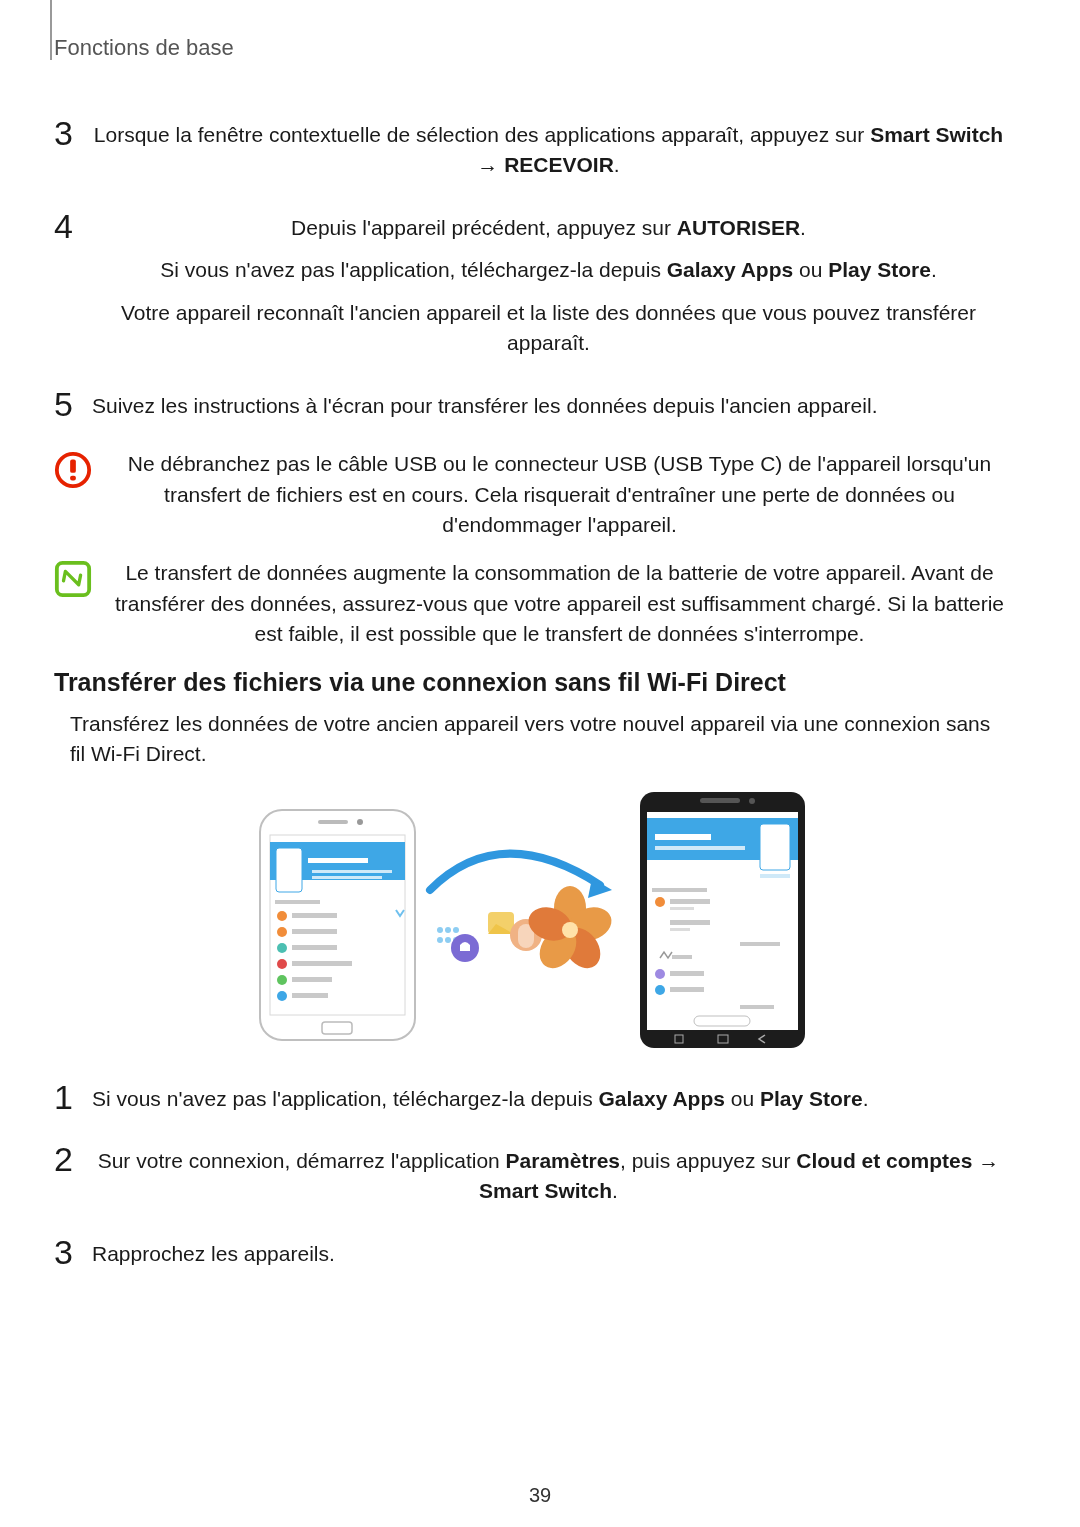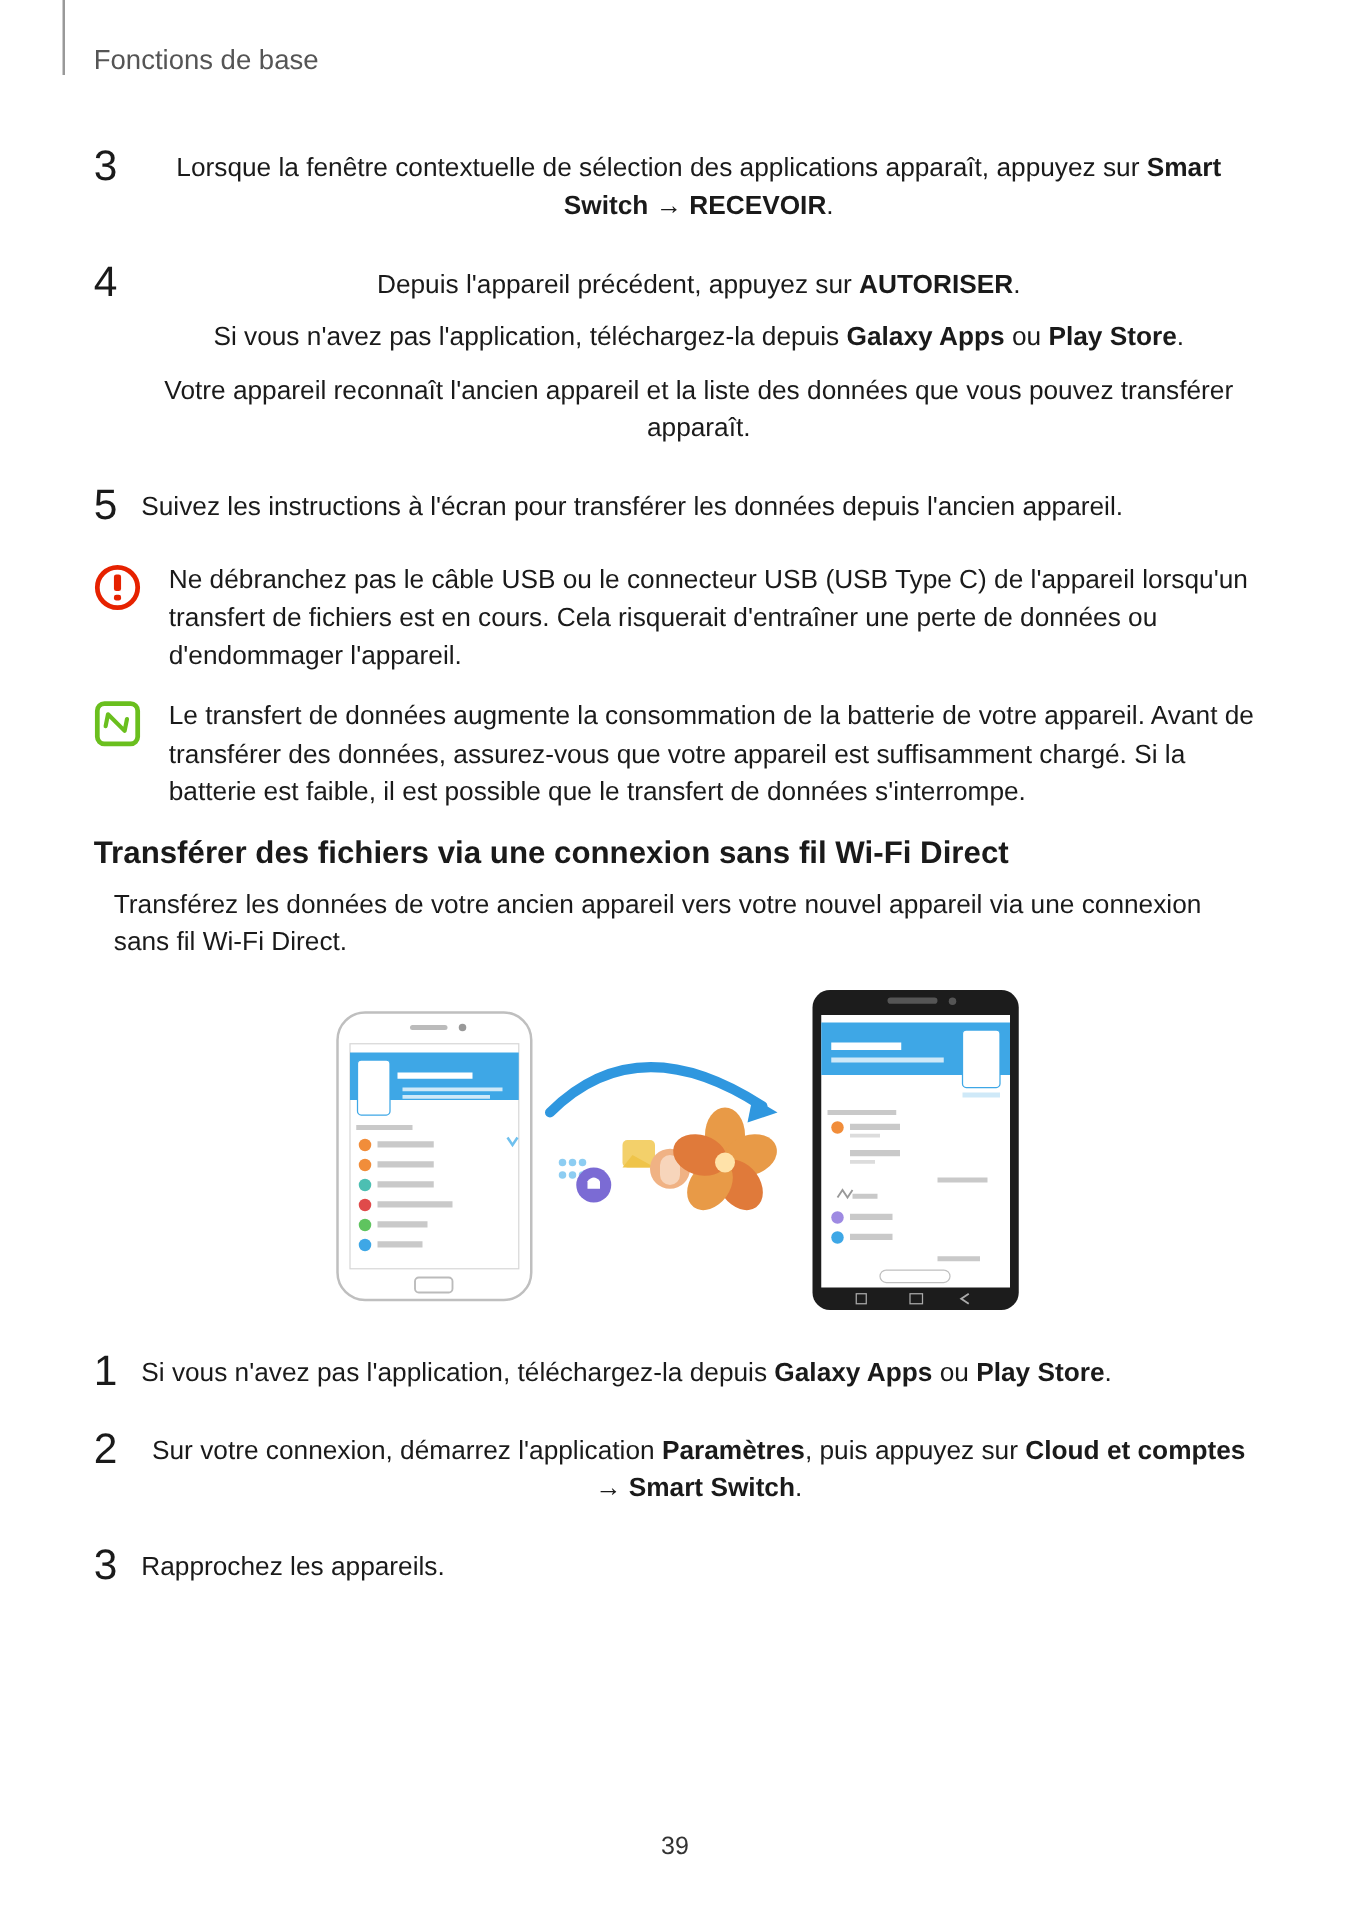--- a/index.html
+++ b/index.html
@@ -13,21 +13,21 @@
     }
     .page-margin {
       position: absolute;
       left: 50px;
       top: 0;
       width: 2px;
       height: 60px;
       background: #999;
     }
     .content {
-      padding: 35px 75px 30px 75px;
+      padding: 35px 75px 30px 54px;
     }
     .section-header {
       font-size: 22px;
       color: #555;
       font-weight: 400;
       margin-bottom: 55px;
     }
     .step {
       display: flex;
       margin-bottom: 28px;
@@ -45,20 +45,21 @@
       line-height: 1.45;
       padding-top: 4px;
     }
     .step-body p { margin-bottom: 12px; text-align: center; }
     .step-body p:last-child { margin-bottom: 0; }
     .bold { font-weight: 700; }
     .callout {
       display: flex;
       margin: 12px 0 18px 0;
       padding-left: 0;
+      text-align: center;
     }
     .callout-icon {
       width: 38px;
       height: 38px;
       flex-shrink: 0;
       margin-right: 22px;
       margin-top: 2px;
     }
     .callout-body {
       font-size: 21px;
@@ -76,21 +77,21 @@
       margin-left: 16px;
     }
     .illustration {
       display: flex;
       justify-content: center;
       margin: 18px 0 30px 0;
     }
     .illustration svg { display: block; }
     .page-number {
       position: absolute;
-      bottom: 38px;
+      bottom: 20px;
       width: 100%;
       text-align: center;
       font-size: 20px;
       color: #333;
     }
   </style>
 </head>
 <body>
 
 <div class="page-margin"></div>

